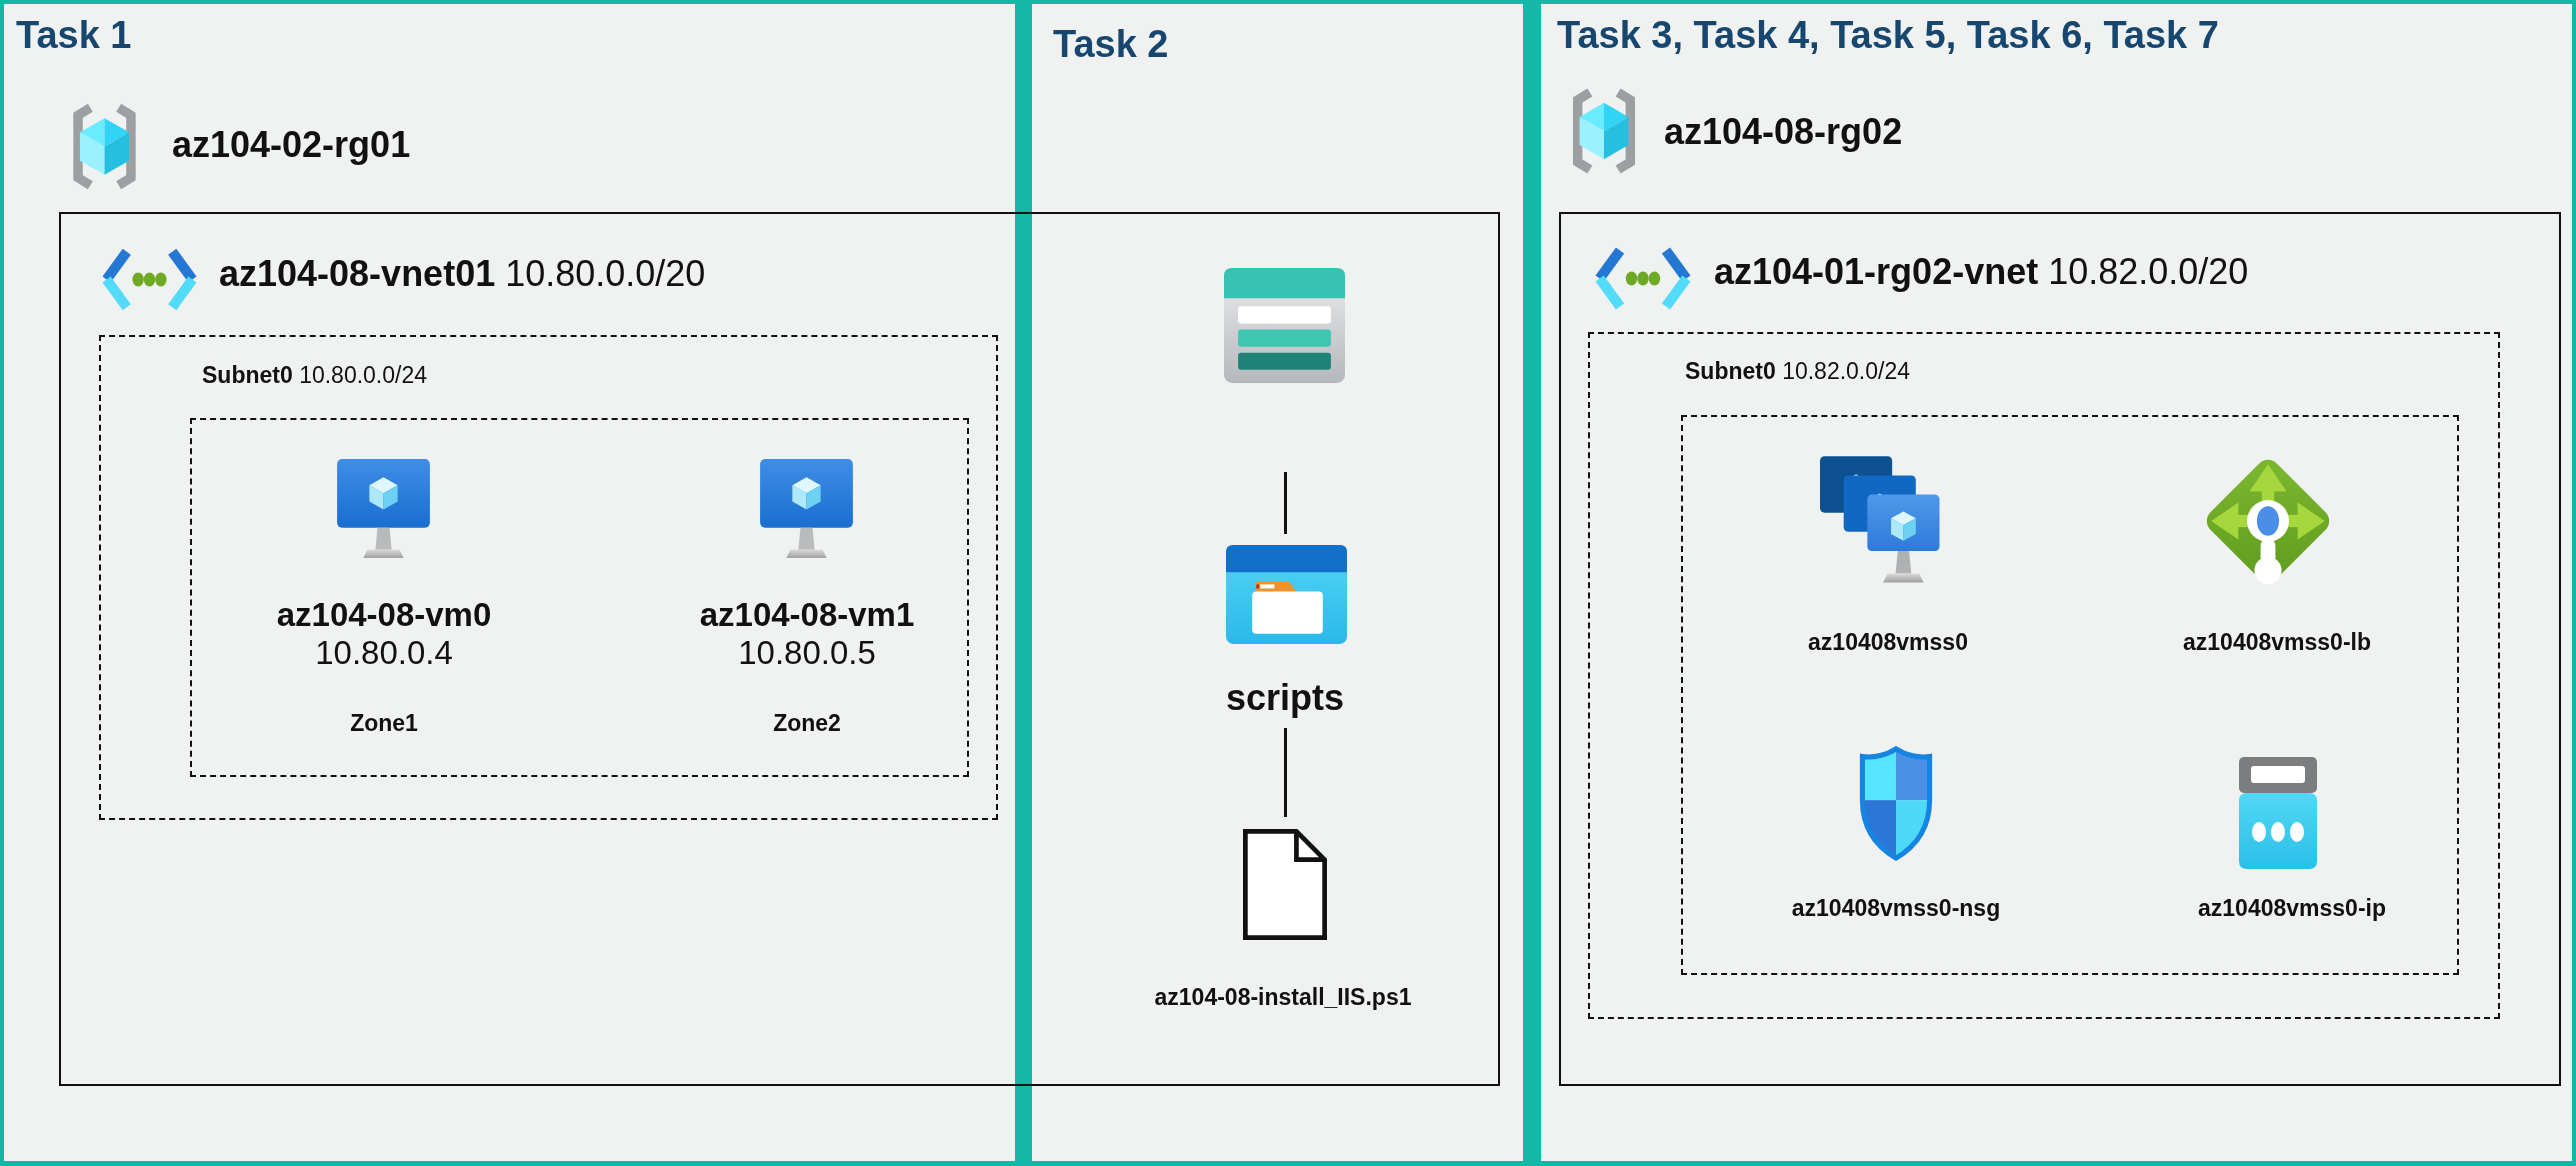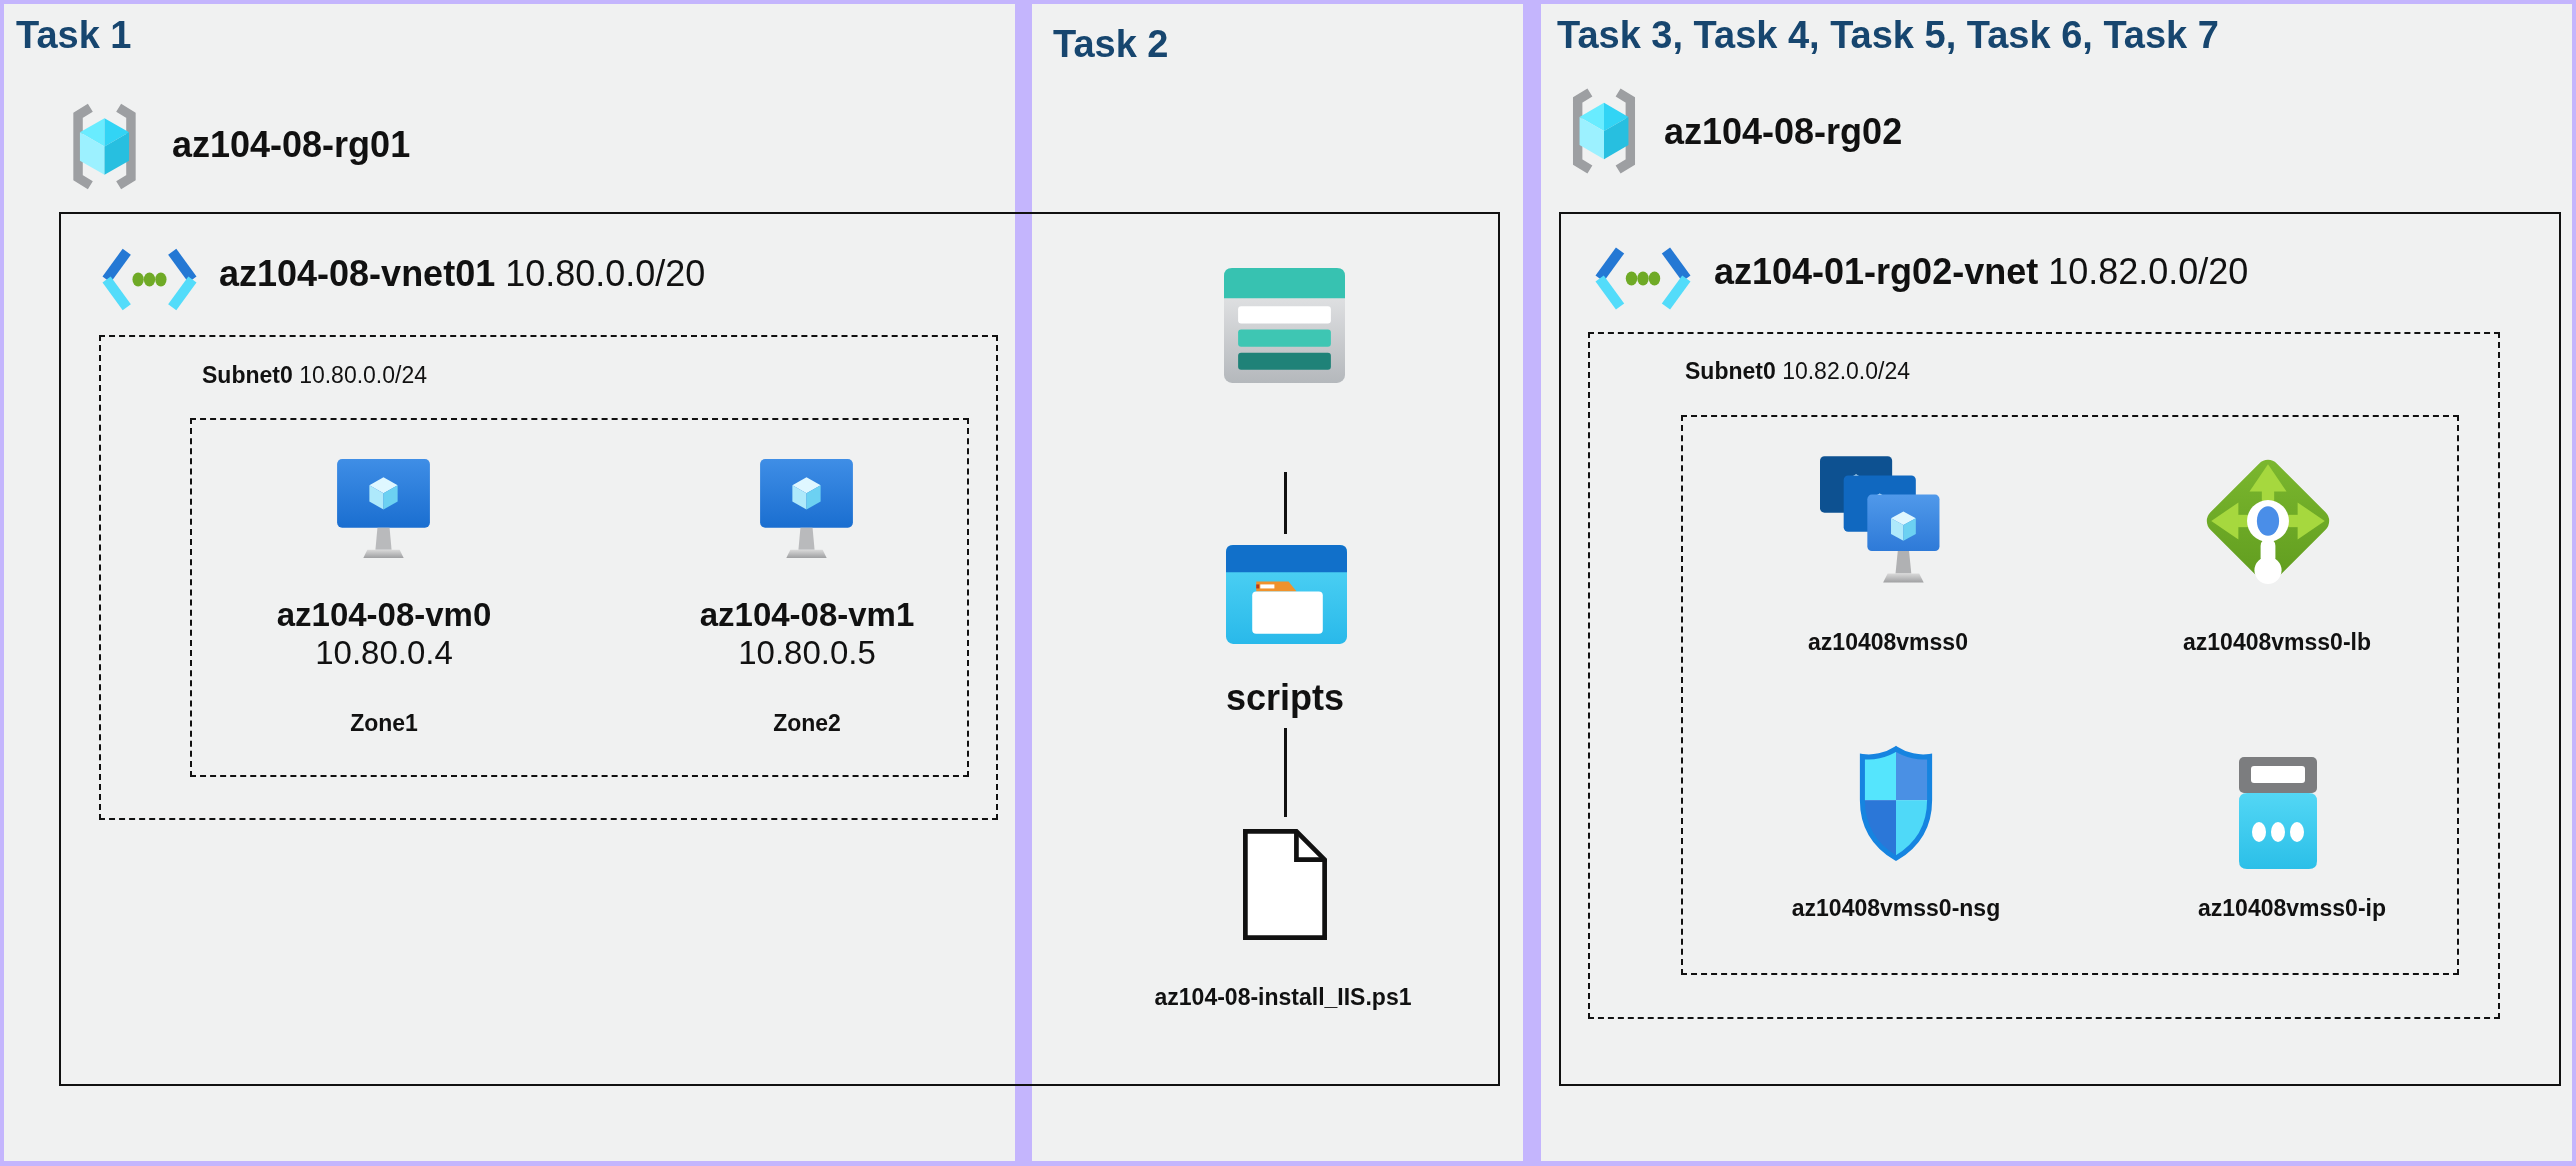--- a/index.html
+++ b/index.html
@@ -1,16 +1,16 @@
 <!DOCTYPE html>
 <html style="font-size:10.8px"><head>
 <meta charset="utf-8">
 <style>
   html,body{margin:0;padding:0;background:#ffffff;}
-  #canvas{position:relative;width:2576px;height:1166px;background:#c4b5fd;overflow:hidden;
+  #canvas{position:relative;width:2576px;height:1166px;background:#14b8a6;overflow:hidden;
           font-family:"Liberation Sans", sans-serif;color:#111;}
   .abs{position:absolute;}
   .panel{position:absolute;top:4px;height:1157px;background:#f0f1f1;}
   .hdr{position:absolute;font-weight:700;color:#17466f;font-size:38px;line-height:1.1;white-space:nowrap;}
   .solidbox{position:absolute;border:2px solid #111;background:transparent;}
   .dashbox{position:absolute;border:2px dashed #111;background:transparent;}
   .lbl{position:absolute;white-space:nowrap;}
   .ctr{transform:translate(-50%,-50%);}
   .vctr{transform:translateY(-50%);}
   .b{font-weight:700;}
@@ -35,21 +35,21 @@
   <div class="abs" style="left:62px;top:99px;">
     <svg width="85" height="95" viewBox="0 0 90 100">
       <path d="M30 9 L17 17 L17 83 L30 91" fill="none" stroke="#9d9fa2" stroke-width="10"></path>
       <path d="M60 9 L73 17 L73 83 L60 91" fill="none" stroke="#9d9fa2" stroke-width="10"></path>
       <polygon points="45,20 19,35 45,50" fill="#69ecff"></polygon>
       <polygon points="45,20 71,35 45,50" fill="#32d4f5"></polygon>
       <polygon points="19,35 45,50 45,80 19,65" fill="#9cf1ff"></polygon>
       <polygon points="71,35 45,50 45,80 71,65" fill="#27bfe0"></polygon>
     </svg>
   </div>
-  <div class="lbl vctr b f54" style="left:172px;top:145px;">az104-08-rg01</div>
+  <div class="lbl vctr b f54" style="left:172px;top:145px;">az104-02-rg01</div>
 
   <div class="solidbox" style="left:59px;top:212px;width:1437px;height:870px;"></div>
 
   <div class="abs" style="left:99px;top:244px;">
     <svg width="101" height="71" viewBox="0 0 160 104">
       <path d="M44 8 L12 52" stroke="#2478d4" stroke-width="16" fill="none"></path>
       <path d="M12 52 L44 96" stroke="#53dcfa" stroke-width="16" fill="none"></path>
       <path d="M116 8 L148 52" stroke="#2478d4" stroke-width="16" fill="none"></path>
       <path d="M148 52 L116 96" stroke="#53dcfa" stroke-width="16" fill="none"></path>
       <ellipse cx="62" cy="52" rx="9" ry="11" fill="#6faa26"></ellipse>

